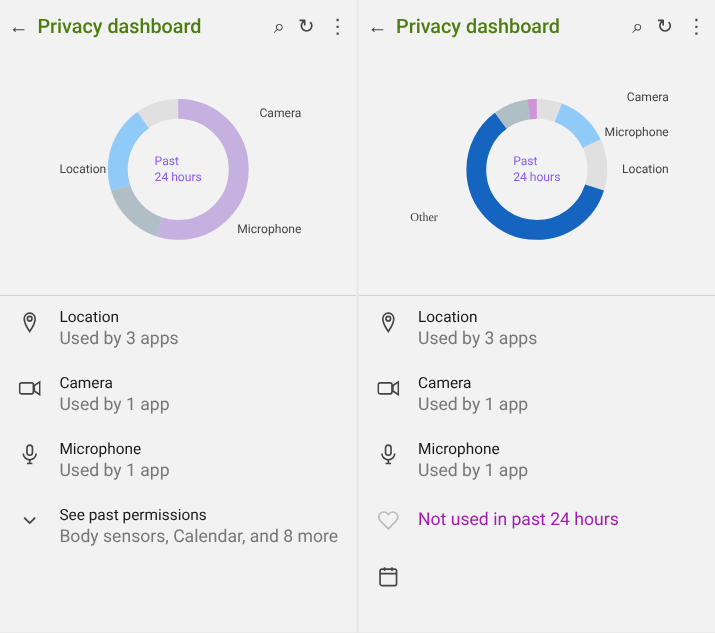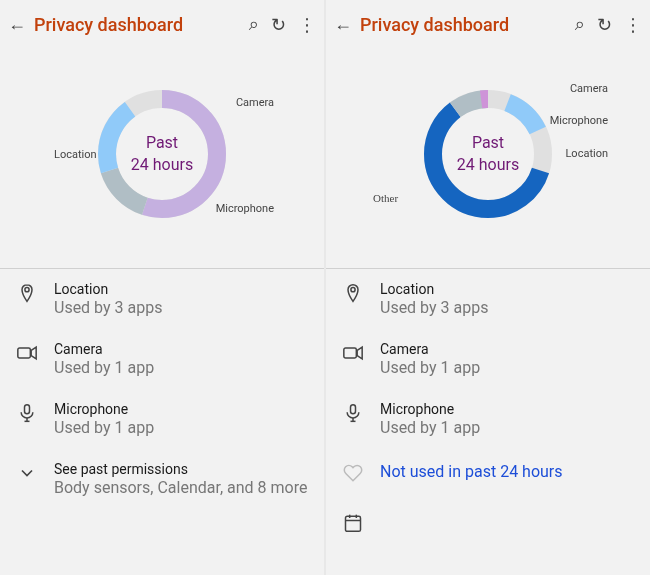--- a/index.html
+++ b/index.html
@@ -24,21 +24,21 @@
       display: flex;
       align-items: center;
       padding: 8px 8px;
       background: #f2f2f2;
       height: 48px;
     }
     .toolbar-title {
       flex: 1;
       font-size: 18px;
       font-weight: 500;
-      color: #c2410c;
+      color: #4d7c0f;
       margin-left: 8px;
     }
     .toolbar-icons {
       display: flex;
       gap: 12px;
       align-items: center;
     }
     .toolbar-icon {
       font-size: 18px;
       color: #444;
@@ -55,23 +55,23 @@
     }
     .donut-svg {
       width: 160px;
       height: 160px;
     }
     .chart-center-label {
       position: absolute;
       top: 50%;
       left: 50%;
       transform: translate(-50%, -50%);
-      text-align: center;
-      font-size: 16px;
-      color: #701a75;
+      text-align: left;
+      font-size: 11px;
+      color: #8b5cf6;
       line-height: 1.4;
       pointer-events: none;
     }
     .chart-label {
       position: absolute;
       font-size: 11px;
       color: #444;
       white-space: nowrap;
     }
     .divider {
@@ -108,21 +108,21 @@
     }
     .list-text-main.gray {
       color: #aaa;
     }
     .list-text-sub {
       font-size: 16px;
       color: #777;
       margin-top: 1px;
     }
     .list-text-sub.gray {
-      color: #1d4ed8;
+      color: #a21caf;
     }
   </style>
 </head>
 <body>
 
 <div class="panel" id="panel-left">
   <div class="toolbar">
     <span class="toolbar-icon">←</span>
     <span class="toolbar-title">Privacy dashboard</span>
     <div class="toolbar-icons">

